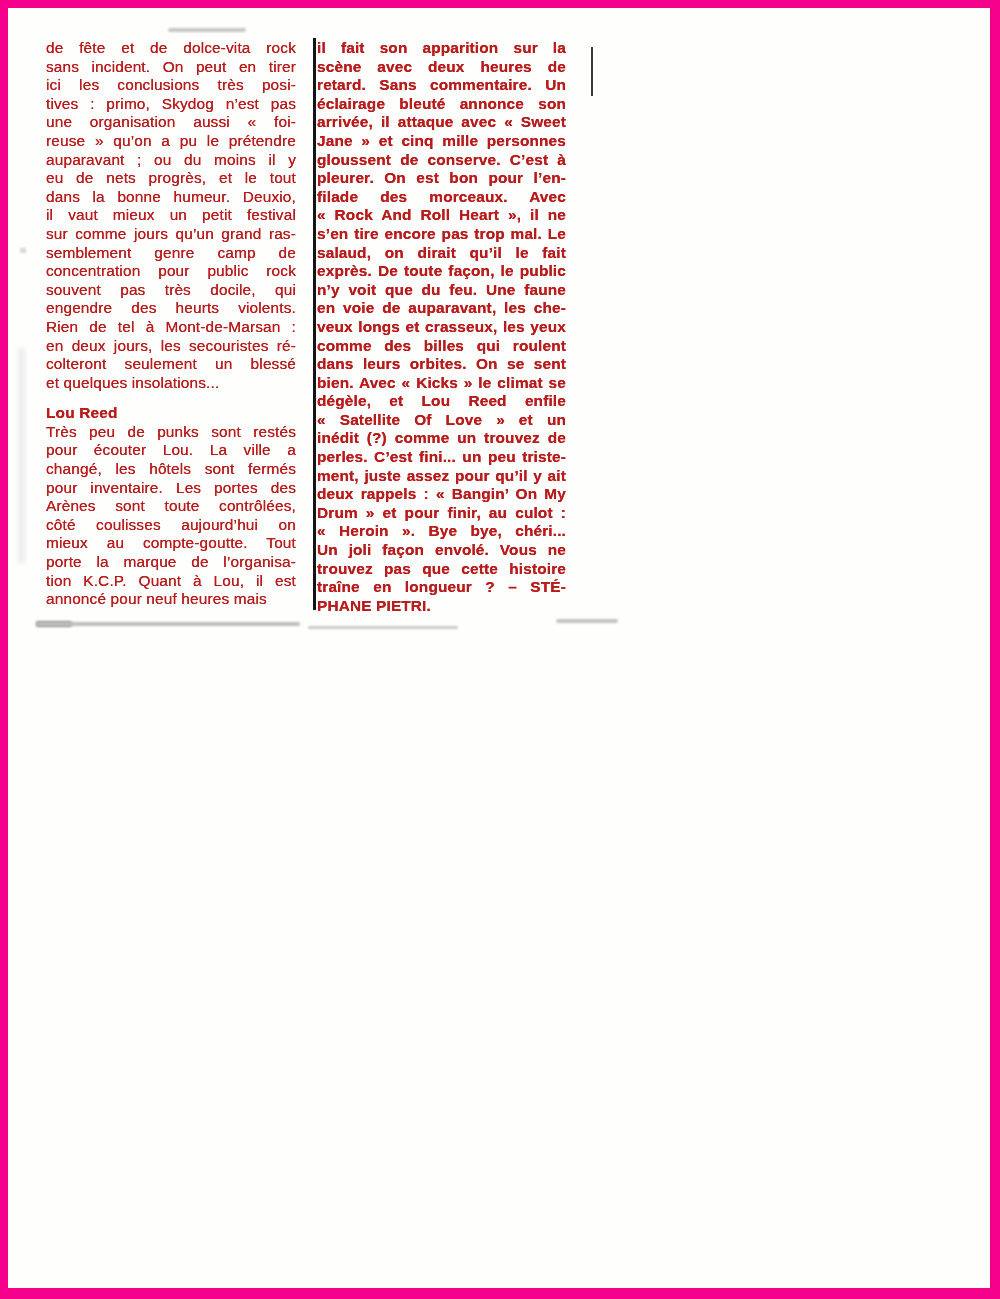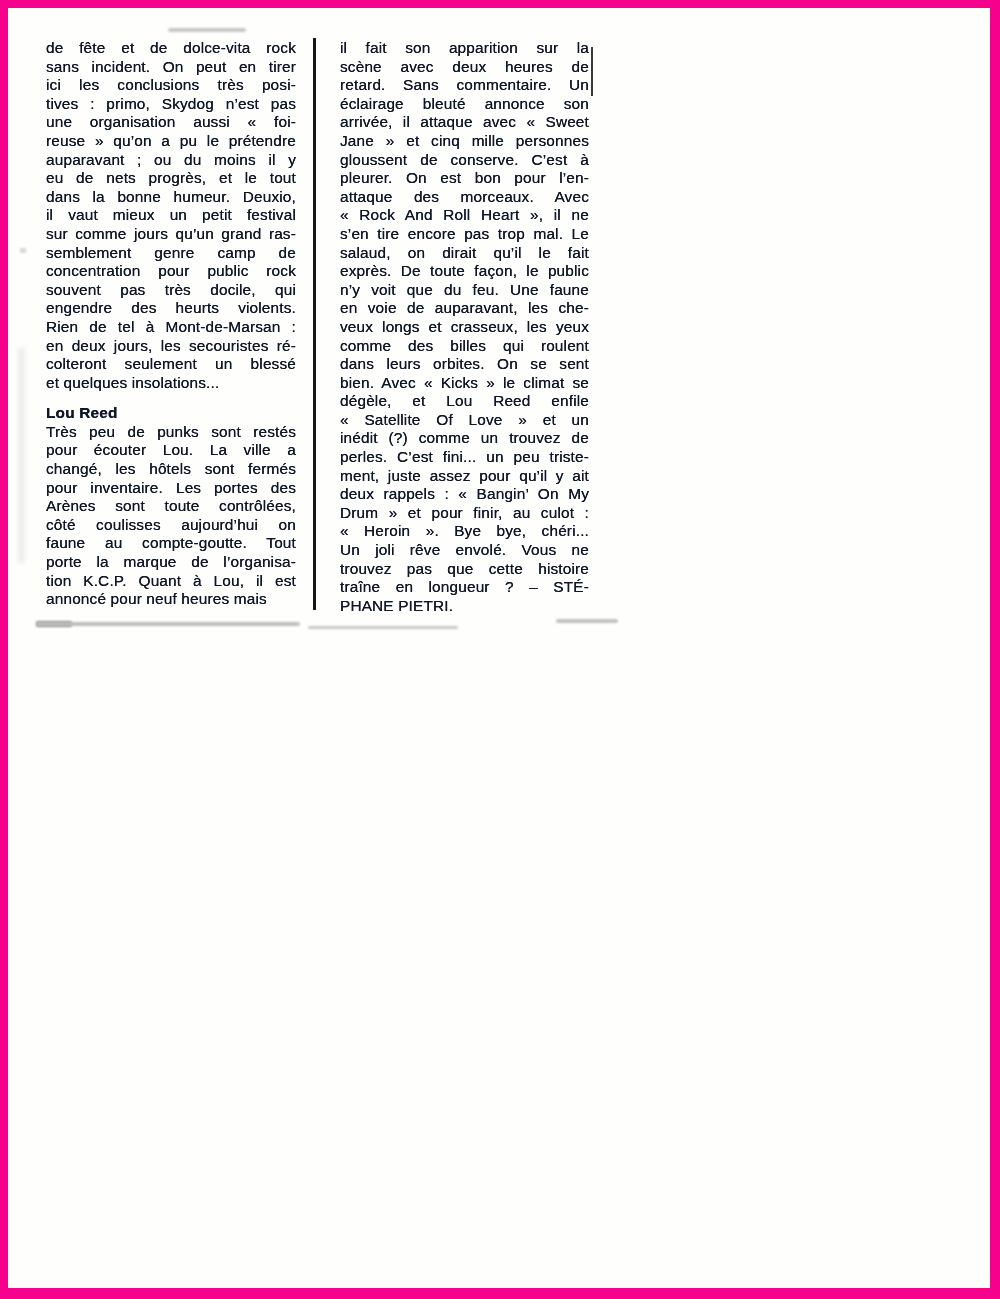--- a/index.html
+++ b/index.html
@@ -12,28 +12,28 @@
   }
   .page {
     position: absolute;
     left: 8px; top: 8px;
     width: 982px; height: 1280px;
     background: #FEFEFD;
   }
   .col {
     position: absolute;
     top: 31px;
-    color: #0f172a;
+    color: #b91c1c;
     font-size: 15.4px;
     line-height: 18.6px;
     letter-spacing: 0.15px;
     text-shadow: 0 0 0.45px currentColor;
   }
   .col-1 { left: 38px;  width: 250px; }
-  .col-2 { left: 332px; width: 249px; }
+  .col-2 { left: 309px; width: 249px; font-weight: bold; }
   .line {
     height: 18.6px;
     overflow: hidden;
     text-align: justify;
     text-align-last: justify;
   }
   .line.last {
     text-align: left;
     text-align-last: left;
   }
@@ -113,59 +113,59 @@
         <div class="line last">et quelques insolations...</div>
       </div>
       <div class="heading">Lou Reed</div>
       <div class="para">
         <div class="line">Très peu de punks sont restés</div>
         <div class="line">pour écouter Lou. La ville a</div>
         <div class="line">changé, les hôtels sont fermés</div>
         <div class="line">pour inventaire. Les portes des</div>
         <div class="line">Arènes sont toute contrôlées,</div>
         <div class="line">côté coulisses aujourd’hui on</div>
-        <div class="line">faune au compte-goutte. Tout</div>
+        <div class="line">mieux au compte-goutte. Tout</div>
         <div class="line">porte la marque de l’organisa-</div>
         <div class="line">tion K.C.P. Quant à Lou, il est</div>
         <div class="line last">annoncé pour neuf heures mais</div>
       </div>
     </div>
 
   <div class="column-divider"></div>
 
   <div class="col col-2">
       <div class="para">
         <div class="line">il fait son apparition sur la</div>
         <div class="line">scène avec deux heures de</div>
         <div class="line">retard. Sans commentaire. Un</div>
         <div class="line">éclairage bleuté annonce son</div>
         <div class="line">arrivée, il attaque avec « Sweet</div>
         <div class="line">Jane » et cinq mille personnes</div>
         <div class="line">gloussent de conserve. C’est à</div>
         <div class="line">pleurer. On est bon pour l’en-</div>
-        <div class="line">attaque des morceaux. Avec</div>
+        <div class="line">filade des morceaux. Avec</div>
         <div class="line">« Rock And Roll Heart », il ne</div>
         <div class="line">s’en tire encore pas trop mal. Le</div>
         <div class="line">salaud, on dirait qu’il le fait</div>
         <div class="line">exprès. De toute façon, le public</div>
         <div class="line">n’y voit que du feu. Une faune</div>
         <div class="line">en voie de auparavant, les che-</div>
         <div class="line">veux longs et crasseux, les yeux</div>
         <div class="line">comme des billes qui roulent</div>
         <div class="line">dans leurs orbites. On se sent</div>
         <div class="line">bien. Avec « Kicks » le climat se</div>
         <div class="line">dégèle, et Lou Reed enfile</div>
         <div class="line">« Satellite Of Love » et un</div>
         <div class="line">inédit (?) comme un trouvez de</div>
         <div class="line">perles. C’est fini... un peu triste-</div>
         <div class="line">ment, juste assez pour qu’il y ait</div>
         <div class="line">deux rappels : « Bangin’ On My</div>
         <div class="line">Drum » et pour finir, au culot :</div>
         <div class="line">« Heroin ». Bye bye, chéri...</div>
-        <div class="line">Un joli rêve envolé. Vous ne</div>
+        <div class="line">Un joli façon envolé. Vous ne</div>
         <div class="line">trouvez pas que cette histoire</div>
         <div class="line">traîne en longueur ? – STÉ-</div>
         <div class="line last">PHANE PIETRI.</div>
       </div>
     </div>
 
   <div class="stub-rule"></div>
 
 </div>
 

